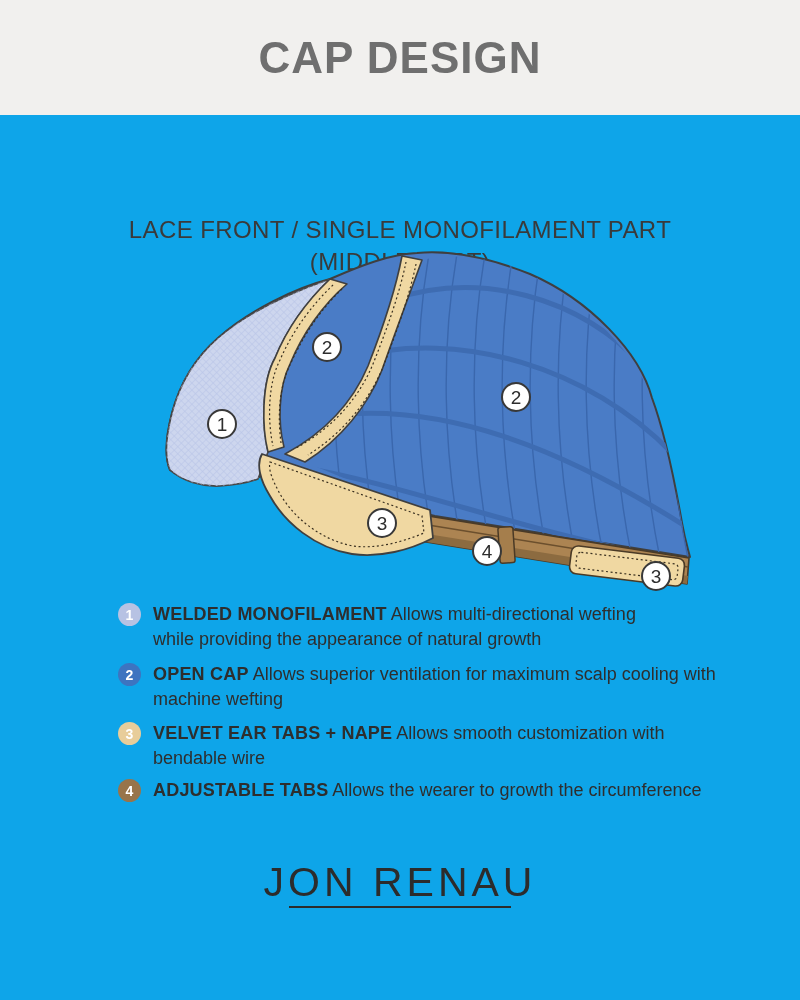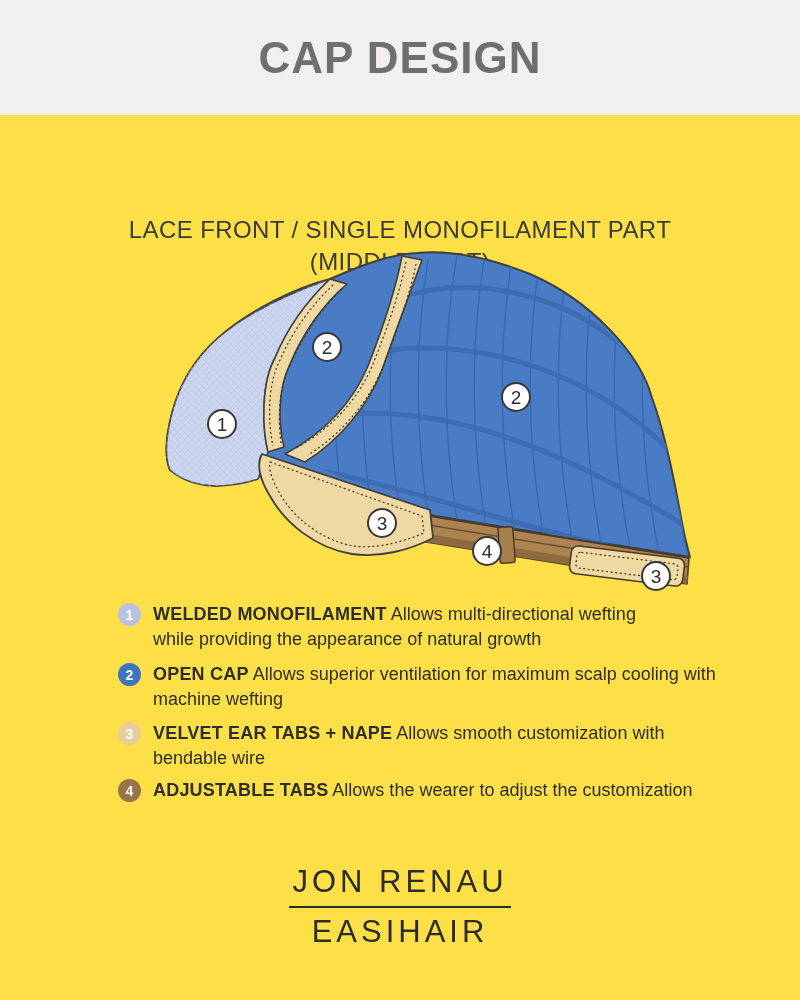--- a/index.html
+++ b/index.html
@@ -1,18 +1,18 @@
 <!DOCTYPE html>
 <html><head>
 <meta charset="utf-8">
 <style>
   * { margin:0; padding:0; box-sizing:border-box; }
   html,body { width:800px; height:1000px; background:#ffffff; }
   body { font-family:"Liberation Sans", sans-serif; }
-  .page { position:relative; width:800px; height:1000px; overflow:hidden; background:#fde047; }
+  .page { position:relative; width:800px; height:1000px; overflow:hidden; background:#0ea5e9; }
 
   .header { position:absolute; top:0; left:0; width:800px; height:115px;
             background:#f1f0ee; display:flex; align-items:center; justify-content:center; }
   .header h1 { font-size:44px; font-weight:bold; color:#6f6f6f; letter-spacing:1px; }
 
   .cap-title { position:absolute; top:172px; left:0; width:800px; text-align:center;
                color:#3a3a3a; font-size:24px; line-height:32px; letter-spacing:0.4px; font-weight:400;margin-top:42px; }
 
   .diagram-svg { position:absolute; left:100px; top:248px; width:600px; height:360px; }
   .legend-row { position:absolute; left:118px; display:flex; align-items:flex-start; }
@@ -22,21 +22,21 @@
            color:#fff; font-size:14px; font-weight:bold; display:flex;
            align-items:center; justify-content:center; margin-right:12px; }
   .badge.b1 { background:#b7c2e3; } .badge.b2 { background:#3d74c0; }
   .badge.b3 { background:#e8cd9a; } .badge.b4 { background:#98744a; }
   .legend-text { font-size:18px; line-height:25px; color:#2e2e2e; }
   .r1 .legend-text { max-width:525px; } .r2 .legend-text { max-width:585px; }
   .r3 .legend-text { max-width:545px; } .r4 .legend-text { max-width:650px; }
   .legend-text b { font-weight:bold; letter-spacing:0.2px; }
 
   .footer { position:absolute; top:862px; left:0; width:800px; text-align:center; color:#2c2c2c; }
-  .footer .brand { font-size:31px; letter-spacing:4px; line-height:40px; }
+  .footer .brand { font-size:41px; letter-spacing:4px; line-height:40px; }
   .footer .divider { width:222px; height:2px; background:#2c2c2c; margin:4px auto 5px auto; }
   .footer .sub { font-size:31px; letter-spacing:4px; line-height:38px; }
 
   svg text.callout-num { font-family:"Liberation Sans", sans-serif; font-size:19px; fill:#2d2d2d; }
 </style>
 </head>
 <body>
 
 <div class="page">
 
@@ -164,22 +164,21 @@
   <div class="legend-row r2">
     <span class="badge b2">2</span>
     <p class="legend-text"><b>OPEN CAP</b> <span>Allows superior ventilation for maximum scalp cooling with machine wefting</span></p>
   </div>
   <div class="legend-row r3">
     <span class="badge b3">3</span>
     <p class="legend-text"><b>VELVET EAR TABS + NAPE</b> <span>Allows smooth customization with bendable wire</span></p>
   </div>
   <div class="legend-row r4">
     <span class="badge b4">4</span>
-    <p class="legend-text"><b>ADJUSTABLE TABS</b> <span>Allows the wearer to adjust the customization</span></p>
+    <p class="legend-text"><b>ADJUSTABLE TABS</b> <span>Allows the wearer to growth the circumference</span></p>
   </div>
 
   <div class="footer">
     <div class="brand">JON RENAU</div>
     <div class="divider"></div>
-    <div class="sub">EASIHAIR</div>
   </div>
 
 </div>
 
 </body></html>

